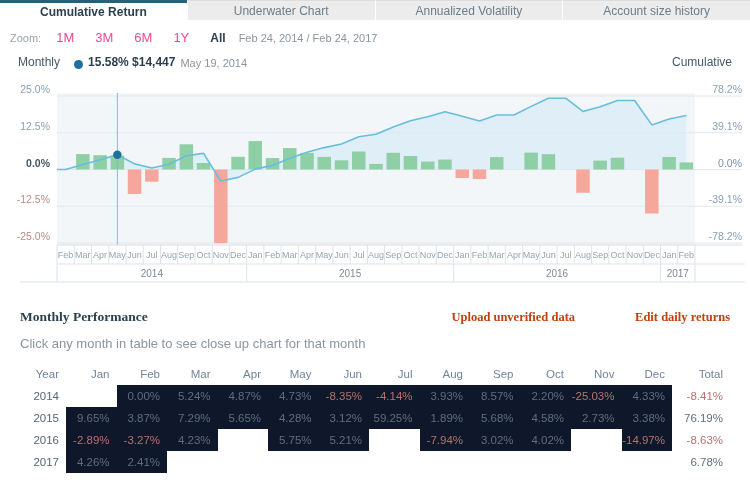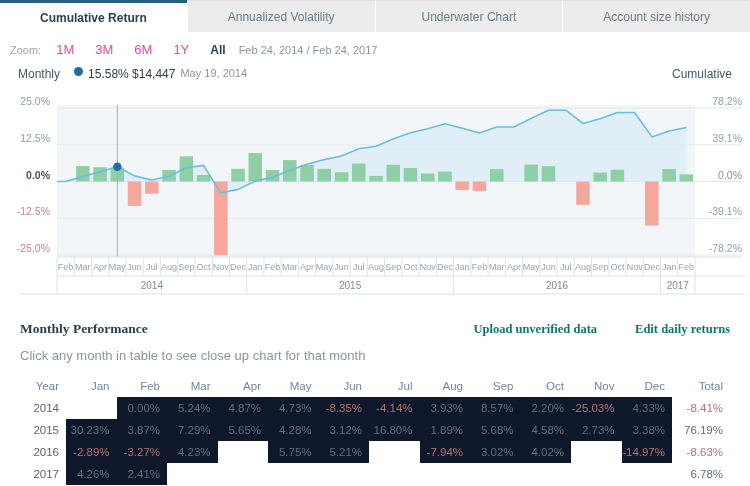--- a/index.html
+++ b/index.html
@@ -1,64 +1,64 @@
 <!DOCTYPE html>
 <html><head>
 <meta charset="utf-8">
 <style>
   html,body{margin:0;padding:0;background:#fff;}
   body{width:750px;height:486px;overflow:hidden;font-family:"Liberation Sans",sans-serif;color:#44596a;}
   
-  .tabs{display:flex;height:32px;background:#fff;}
+  .tabs{display:flex;height:20px;background:#fff;}
   .tab{flex:1;display:flex;align-items:center;justify-content:center;font-size:12px;background:#ececec;
        color:#6b7d8a;border-top:1px solid #dddddd;border-left:1px solid #ffffff;cursor:pointer;box-sizing:border-box;}
   .tab.active{background:#ffffff;color:#2b3f4e;font-weight:bold;border-top:3px solid #24617b;border-left:none;}
   
   .toolbar{display:flex;align-items:center;padding:10px 18px 2px 10px;}
   .zlabel{font-size:11px;color:#9aa5ad;margin-right:15px;}
   .zoom-btn{font-size:13px;color:#ec4899;margin-right:21px;cursor:pointer;}
   .zoom-all{font-size:12px;font-weight:bold;color:#2b3f4e;margin-right:13px;cursor:pointer;}
   .date-range{font-size:11px;color:#8a959e;}
   
-  .legend-row{display:flex;align-items:flex-start;padding:8px 18px 2px 18px;font-size:12px;}
+  .legend-row{display:flex;align-items:flex-end;padding:8px 18px 2px 18px;font-size:12px;}
   .series-label{color:#44596a;}
   .dot{width:9px;height:9px;border-radius:50%;background:#1e6f9d;margin:0 5px 0 14px;flex:none;}
-  .tt-val{font-weight:normal;color:#2b3f4e;font-size:12px;}
+  .tt-val{font-weight:bold;color:#2b3f4e;font-size:12px;}
   .tt-date{color:#8a959e;font-size:11px;margin-left:5px;}
   .spacer{flex:1;}
   
   svg{display:block;}
   svg text{font-family:"Liberation Sans",sans-serif;}
   
   .section{padding:24px 20px 0 20px;}
   .tbl-head{display:flex;align-items:center;font-family:Liberation Serif, serif;}
   .tbl-title{flex:1;font-size:13.5px;font-weight:bold;color:#2b3f4e;}
-  .tbl-link{font-size:12.5px;font-weight:bold;color:#0f766e;margin-left:38px;cursor:pointer;}
+  .tbl-link{font-size:12.5px;font-weight:bold;color:#c2410c;margin-left:60px;cursor:pointer;}
   .tbl-hint{font-size:13px;color:#8a959e;margin:11px 0 12px 0;}
   table{width:100%;border-collapse:collapse;font-size:11.5px;table-layout:fixed;}
   th{color:#71849a;font-weight:normal;text-align:right;padding:5px 7px 5px 0;}
   td{text-align:right;padding:5px 7px 5px 0;color:#5e6f7d;cursor:pointer;}
   td.year{color:#566672;cursor:default;}
   td.total{cursor:default;}
   td.neg{color:#b5736f;}
   td.shaded{background:#0f172a;}
   col.c-year{width:46px;} col.c-total{width:58px;}
 </style>
 </head>
 <body>
 
 <div class="tabs">
   <div class="tab active">
       <span>Cumulative Return</span>
     </div>
   <div class="tab">
-      <span>Annualized Volatility</span>
+      <span>Underwater Chart</span>
     </div>
   <div class="tab">
-      <span>Underwater Chart</span>
+      <span>Annualized Volatility</span>
     </div>
   <div class="tab">
       <span>Account size history</span>
     </div>
 </div>
 
 <div class="toolbar">
   <span class="zlabel">Zoom:</span>
   <span class="zoom-btn">1M</span>
   <span class="zoom-btn">3M</span>
@@ -274,27 +274,27 @@
           <td class="shaded neg">-4.14%</td>
           <td class="shaded">3.93%</td>
           <td class="shaded">8.57%</td>
           <td class="shaded">2.20%</td>
           <td class="shaded neg">-25.03%</td>
           <td class="shaded">4.33%</td>
           <td class="total neg">-8.41%</td>
         </tr>
         <tr>
           <td class="year">2015</td>
-          <td class="shaded">30.23%</td>
+          <td class="shaded">9.65%</td>
           <td class="shaded">3.87%</td>
           <td class="shaded">7.29%</td>
           <td class="shaded">5.65%</td>
           <td class="shaded">4.28%</td>
           <td class="shaded">3.12%</td>
-          <td class="shaded">16.80%</td>
+          <td class="shaded">59.25%</td>
           <td class="shaded">1.89%</td>
           <td class="shaded">5.68%</td>
           <td class="shaded">4.58%</td>
           <td class="shaded">2.73%</td>
           <td class="shaded">3.38%</td>
           <td class="total">76.19%</td>
         </tr>
         <tr>
           <td class="year">2016</td>
           <td class="shaded neg">-2.89%</td>

